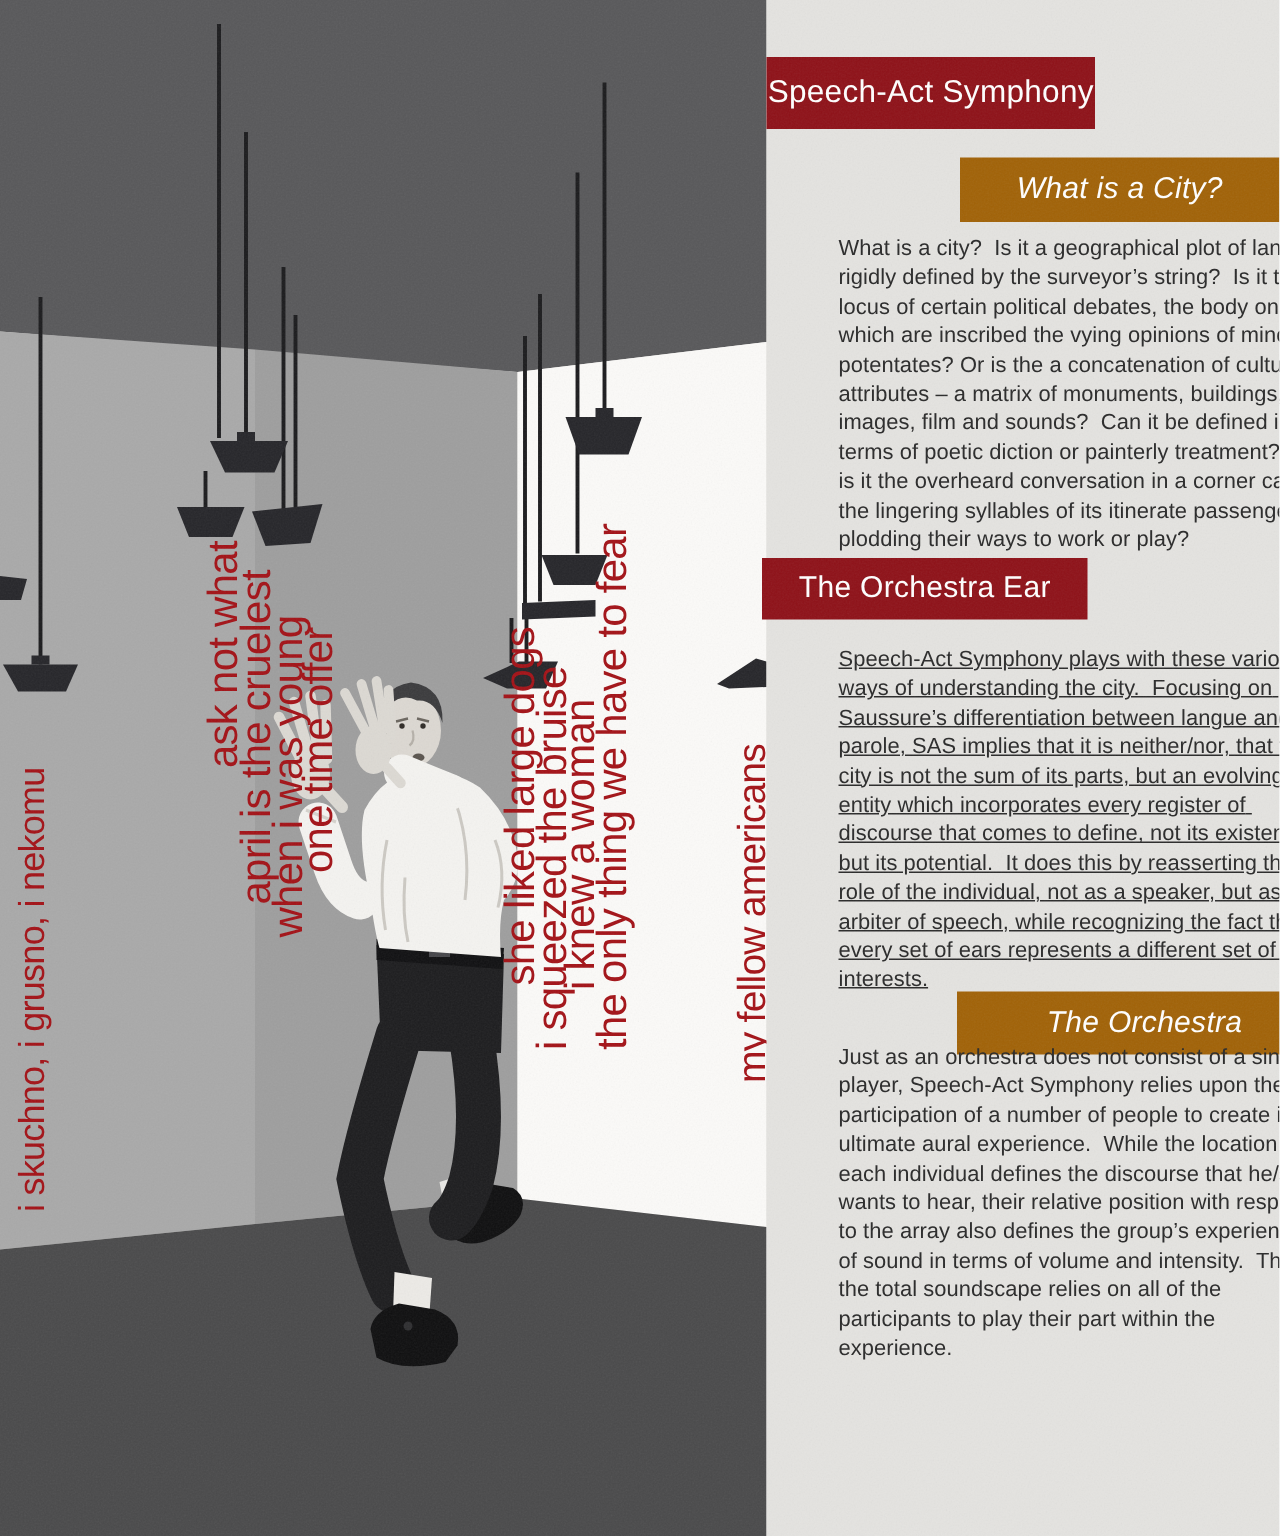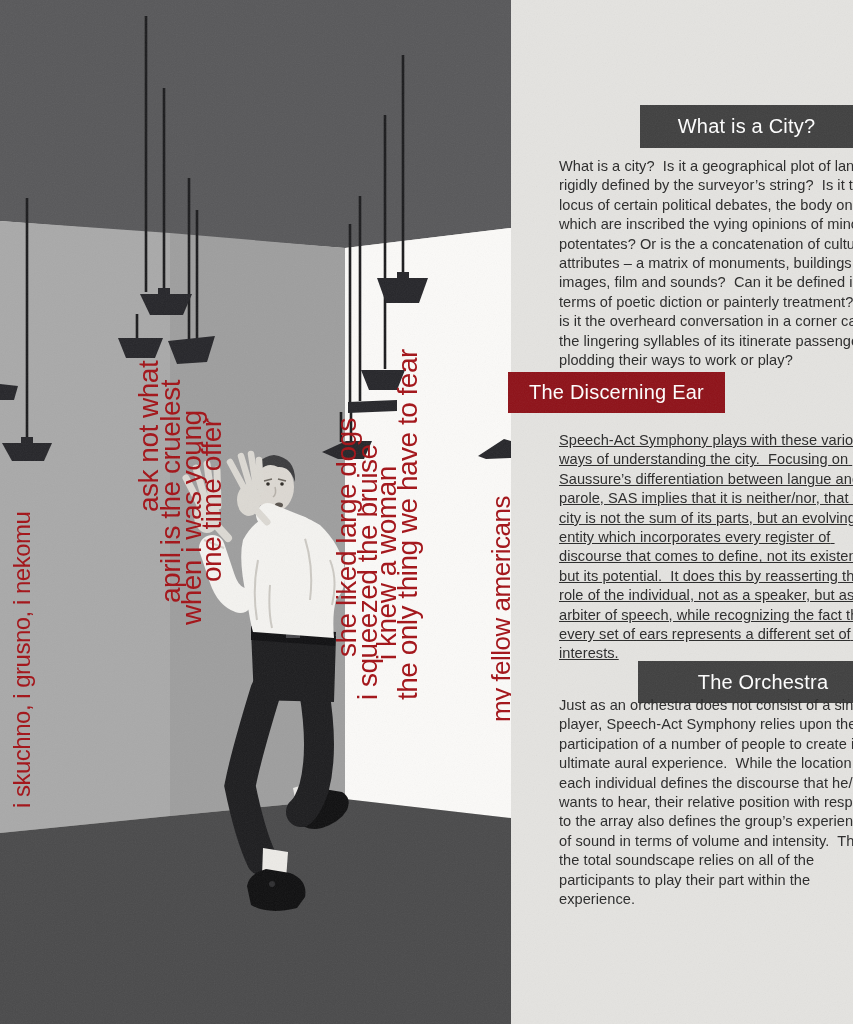--- a/index.html
+++ b/index.html
@@ -23,21 +23,21 @@
   .v4{left:198px;top:582px;font-size:28px;}
   .v5{left:333px;top:657px;font-size:28px;}
   .v6{left:354px;top:700px;font-size:28px;}
   .v7{left:373px;top:660px;font-size:28px;}
   .v8{left:394px;top:700px;font-size:28px;}
   .v9{left:488px;top:722px;font-size:26px;}
   
   .bar{position:absolute;display:flex;align-items:center;justify-content:center;
        color:#ffffff;font-size:20px;letter-spacing:0.2px;}
   .bar.red{background:#8e1118;}
-  .bar.gray{background:#404040;}
+  .bar.gray{background:#a16207;font-style:italic;}
   .bar-title{left:511px;top:38px;width:219px;height:48px;font-size:21px;}
   .bar-city{left:640px;top:105px;width:213px;height:43px;}
   .bar-ear{left:508px;top:372px;width:217px;height:41px;}
   .bar-orch{left:638px;top:661px;width:250px;height:42px;}
   .para{
     position:absolute;left:530px;width:323px;color:#2a2a2a;
     font-size:14.6px;line-height:19.4px;white-space:pre-wrap;letter-spacing:0.05px;margin-left:29px;
   }
   .para1{top:157px;} .para2{top:431px;text-decoration:underline;} .para3{top:696px;}
   
@@ -147,28 +147,31 @@
     <div class="v v2">april is the cruelest</div>
     <div class="v v3">when i was young</div>
     <div class="v v4">one time offer</div>
     <div class="v v5">she liked large dogs</div>
     <div class="v v6">i squeezed the bruise</div>
     <div class="v v7">i knew a woman</div>
     <div class="v v8">the only thing we have to fear</div>
     <div class="v v9">my fellow americans</div>
   </div>
 
+  <div class="bar red bar-title">
+    <span>Speech-Act Symphony</span>
+  </div>
 
   <div class="bar gray bar-city">
     <span>What is a City?</span>
   </div>
   <div class="para para1">What is a city?  Is it a geographical plot of land, rigidly defined by the surveyor’s string?  Is it the locus of certain political debates, the body on which are inscribed the vying opinions of minor potentates? Or is the a concatenation of cultural attributes – a matrix of monuments, buildings, images, film and sounds?  Can it be defined in terms of poetic diction or painterly treatment? Or is it the overheard conversation in a corner café, the lingering syllables of its itinerate passengers, plodding their ways to work or play?</div>
 
   <div class="bar red bar-ear">
-    <span>The Discerning Ear</span>
+    <span>The Orchestra Ear</span>
   </div>
   <div class="para para2">Speech-Act Symphony plays with these various ways of understanding the city.  Focusing on Saussure’s differentiation between langue and parole, SAS implies that it is neither/nor, that the city is not the sum of its parts, but an evolving entity which incorporates every register of discourse that comes to define, not its existence, but its potential.  It does this by reasserting the role of the individual, not as a speaker, but as an arbiter of speech, while recognizing the fact that every set of ears represents a different set of interests.</div>
 
   <div class="bar gray bar-orch">
     <span>The Orchestra</span>
   </div>
   <div class="para para3">Just as an orchestra does not consist of a singly player, Speech-Act Symphony relies upon the participation of a number of people to create its ultimate aural experience.  While the location of each individual defines the discourse that he/she wants to hear, their relative position with respect to the array also defines the group’s experience of sound in terms of volume and intensity.  Thus, the total soundscape relies on all of the participants to play their part within the experience.</div>
 
   <svg class="grain" width="853" height="1024">
     <filter id="grainF">

